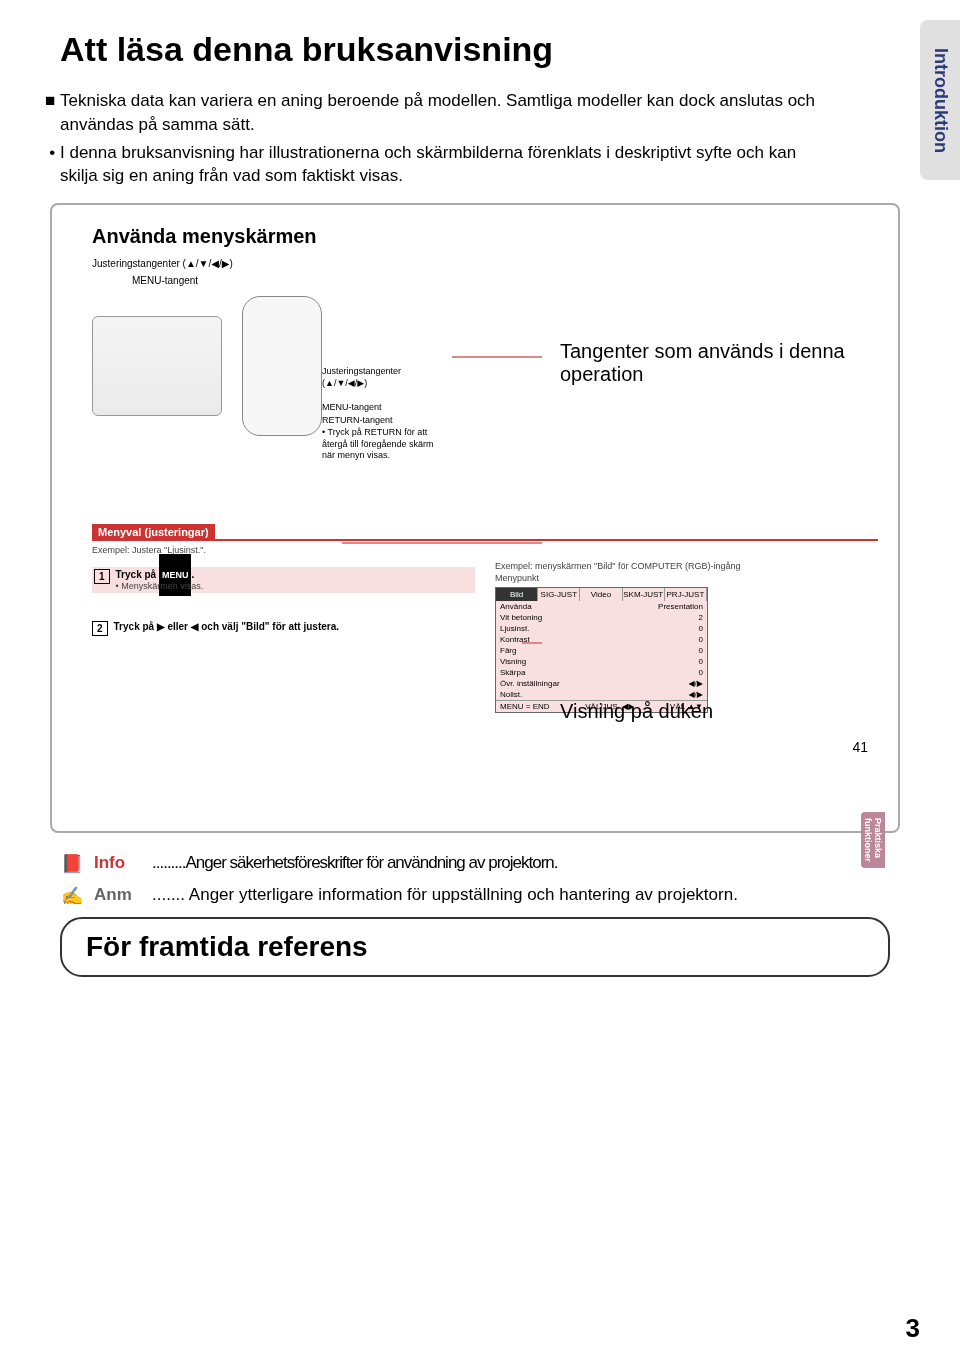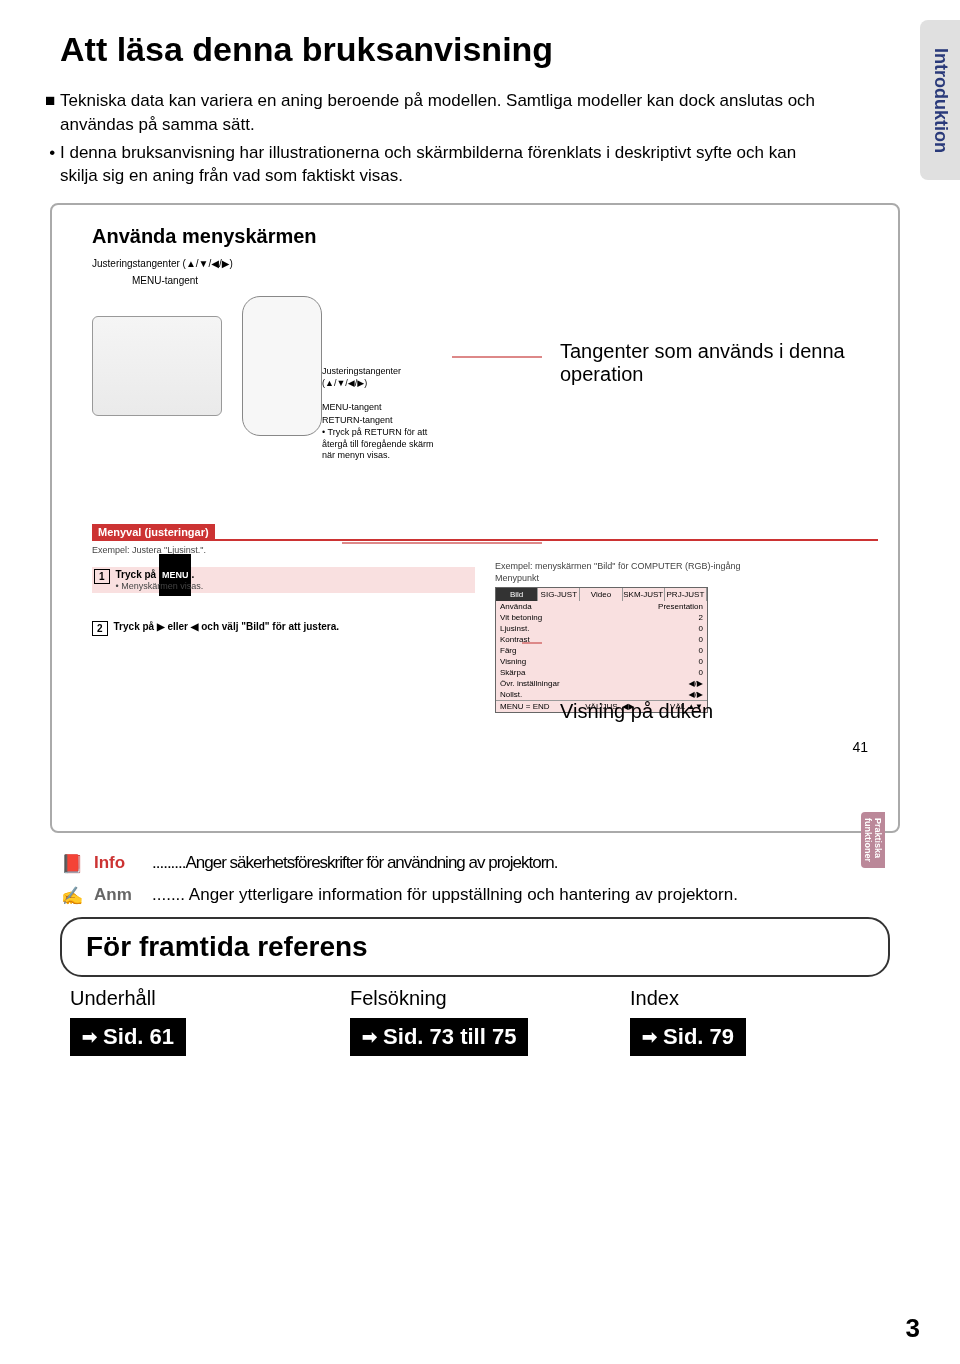--- a/index.html
+++ b/index.html
@@ -187,29 +187,15 @@
       <span class="icon hand-icon">✍</span>
       <span class="label anm">Anm</span>
       <span>....... Anger ytterligare information för uppställning och hantering av projektorn.</span>
     </div>
   </div>
 
   <div class="ref-frame">
     <div class="ref-title">För framtida referens</div>
   </div>
 
-  <div class="ref-cols">
-    <div class="ref-col">
-      <div class="t">Underhåll</div>
-      <div class="b">Sid. 61</div>
-    </div>
-    <div class="ref-col">
-      <div class="t">Felsökning</div>
-      <div class="b">Sid. 73 till 75</div>
-    </div>
-    <div class="ref-col">
-      <div class="t">Index</div>
-      <div class="b">Sid. 79</div>
-    </div>
-  </div>
 
   <div class="page-number">3</div>
 </div>
 
 </body></html>

